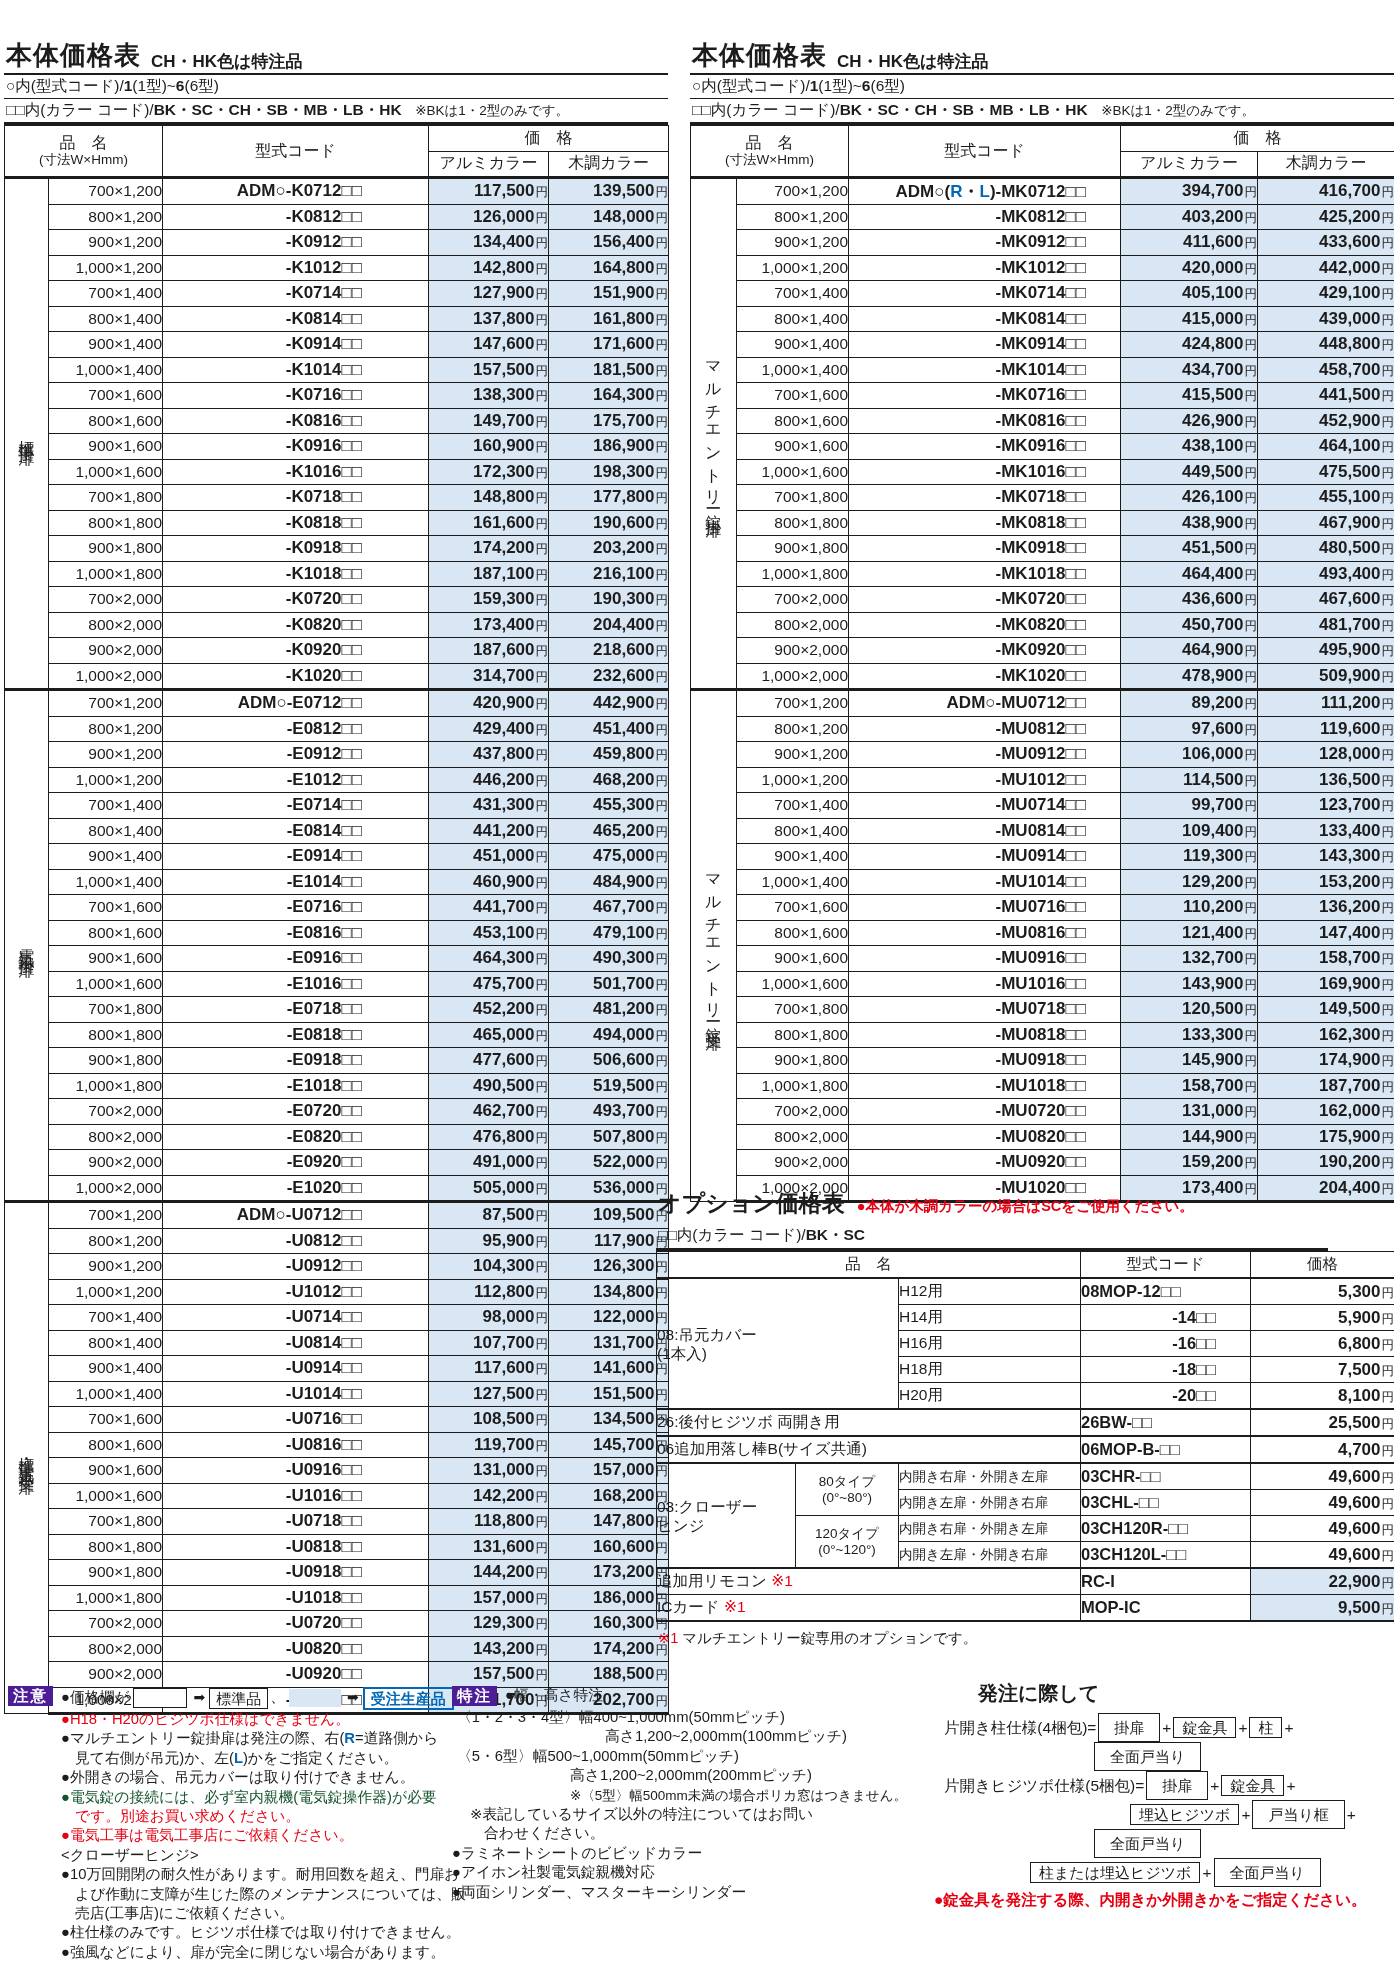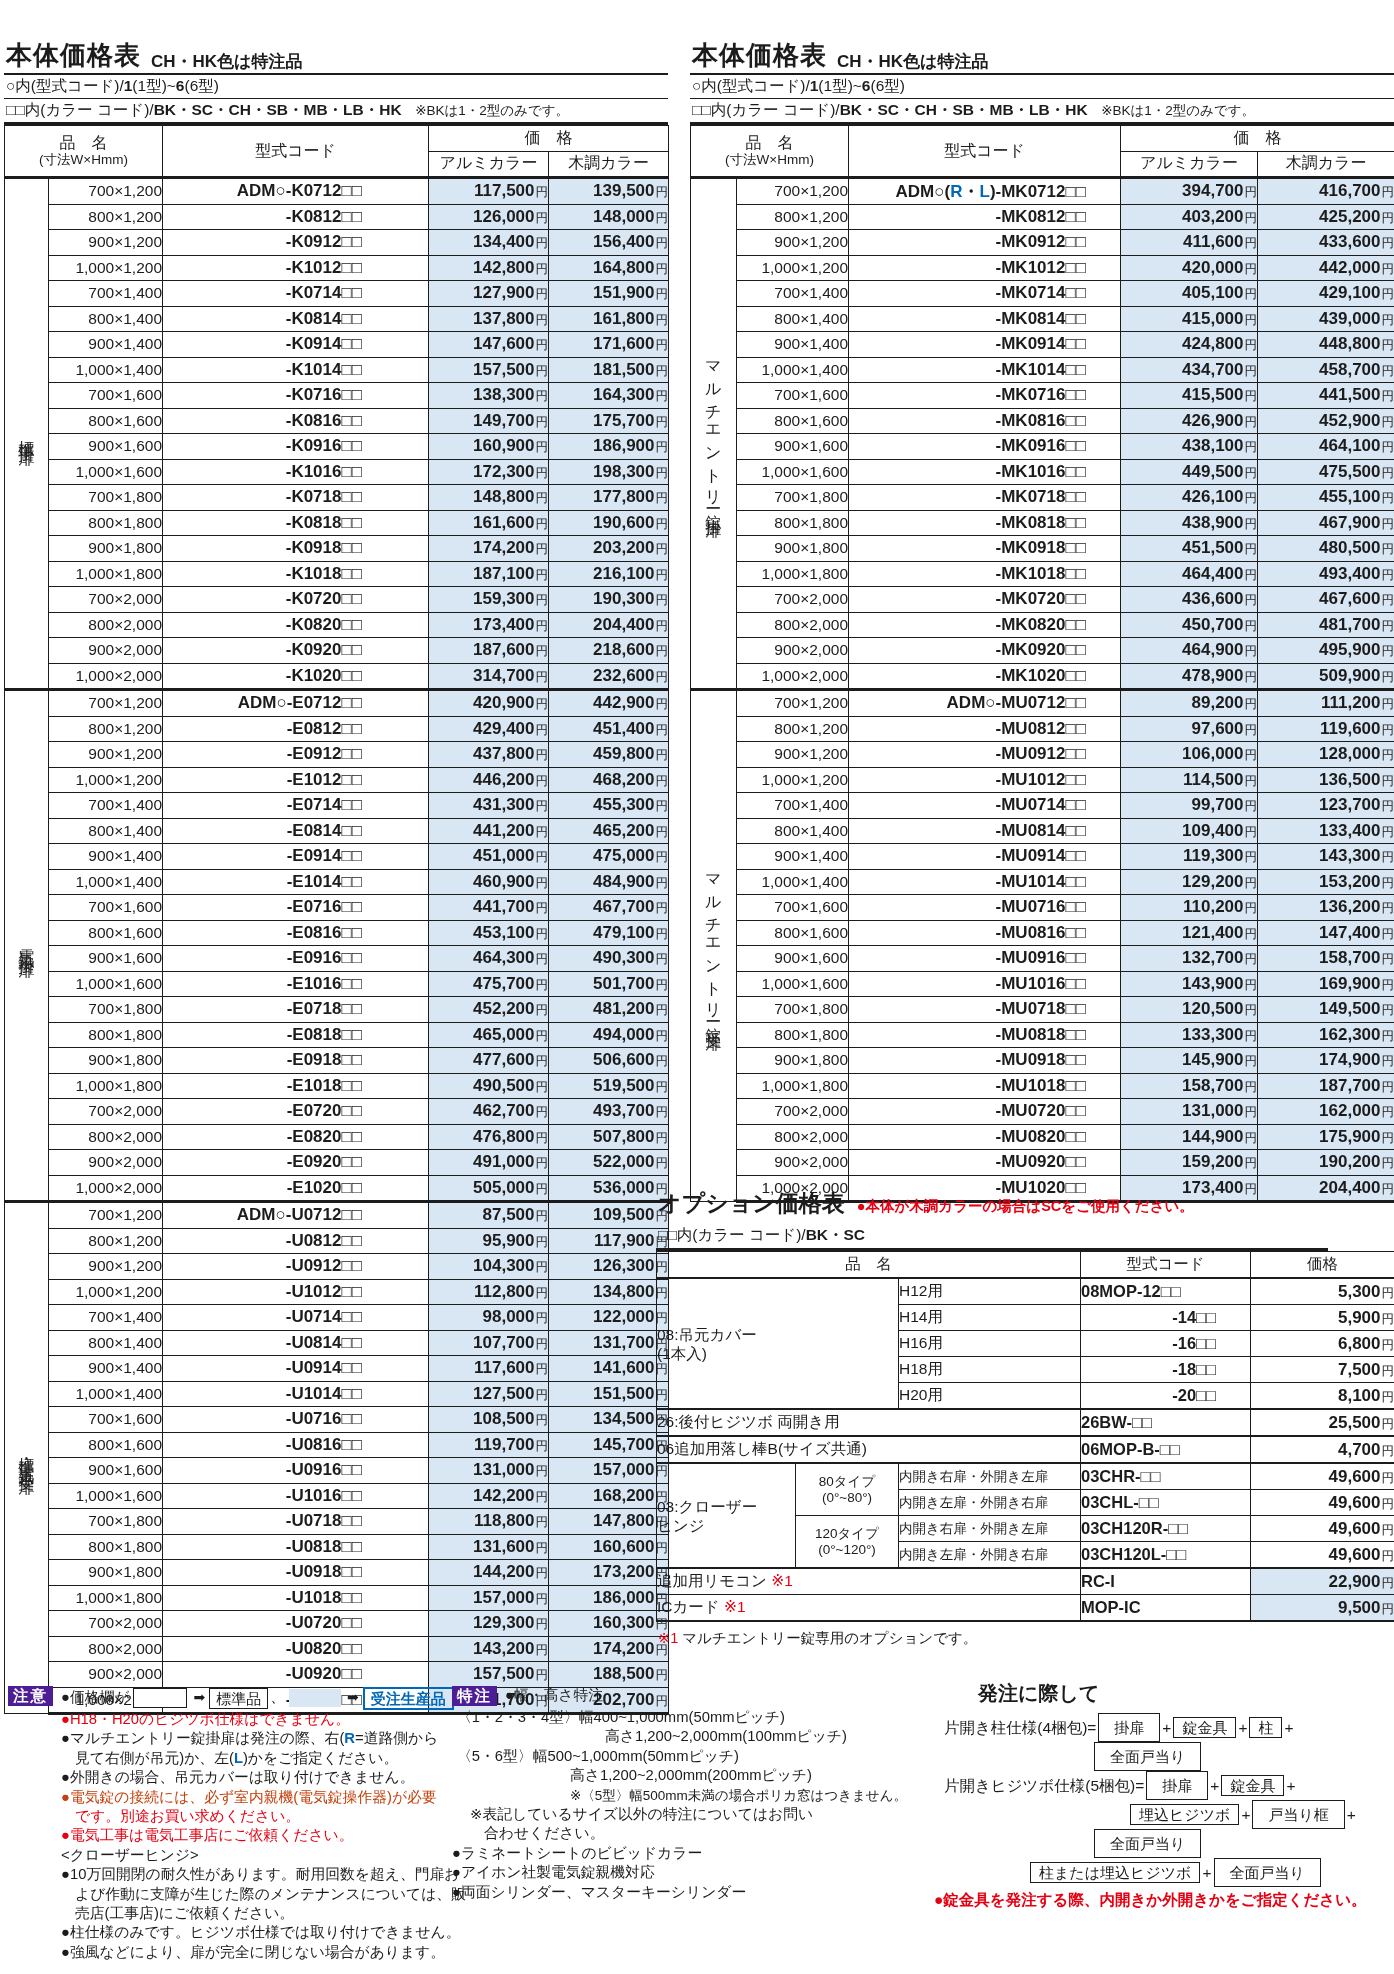--- a/index.html
+++ b/index.html
@@ -866,21 +866,21 @@
         <span>、</span>
         <span class="sw swb"></span>
         <span class="arr">➡</span>
         <span class="tokenbox bluebox">受注生産品</span>
       </div>
       <div id="notice-lines-list">
           <div class="note-line" style="color: rgb(230, 0, 18);">●H18・H20のヒジツボ仕様はできません。</div>
           <div class="note-line"><span>●マルチエントリー錠掛扉は発注の際、右(</span><span style="font-weight: bold; color: rgb(0, 104, 183);">R</span><span>=道路側から</span></div>
           <div class="note-line" style="padding-left: 14px;"><span>見て右側が吊元)か、左(</span><span style="font-weight: bold; color: rgb(0, 104, 183);">L</span><span>)かをご指定ください。</span></div>
           <div class="note-line">●外開きの場合、吊元カバーは取り付けできません。</div>
-          <div class="note-line" style="color: #c2410c;">●電気錠の接続には、必ず室内親機(電気錠操作器)が必要</div>
+          <div class="note-line" style="color: #14532d;">●電気錠の接続には、必ず室内親機(電気錠操作器)が必要</div>
           <div class="note-line" style="padding-left: 14px; color: rgb(230, 0, 18);">です。別途お買い求めください。</div>
           <div class="note-line" style="color: rgb(230, 0, 18);">●電気工事は電気工事店にご依頼ください。</div>
           <div class="note-line">&lt;クローザーヒンジ&gt;</div>
           <div class="note-line">●10万回開閉の耐久性があります。耐用回数を超え、門扉お</div>
           <div class="note-line" style="padding-left: 14px;">よび作動に支障が生じた際のメンテナンスについては、販</div>
           <div class="note-line" style="padding-left: 14px;">売店(工事店)にご依頼ください。</div>
           <div class="note-line">●柱仕様のみです。ヒジツボ仕様では取り付けできません。</div>
           <div class="note-line">●強風などにより、扉が完全に閉じない場合があります。</div>
         </div>
     </div>

